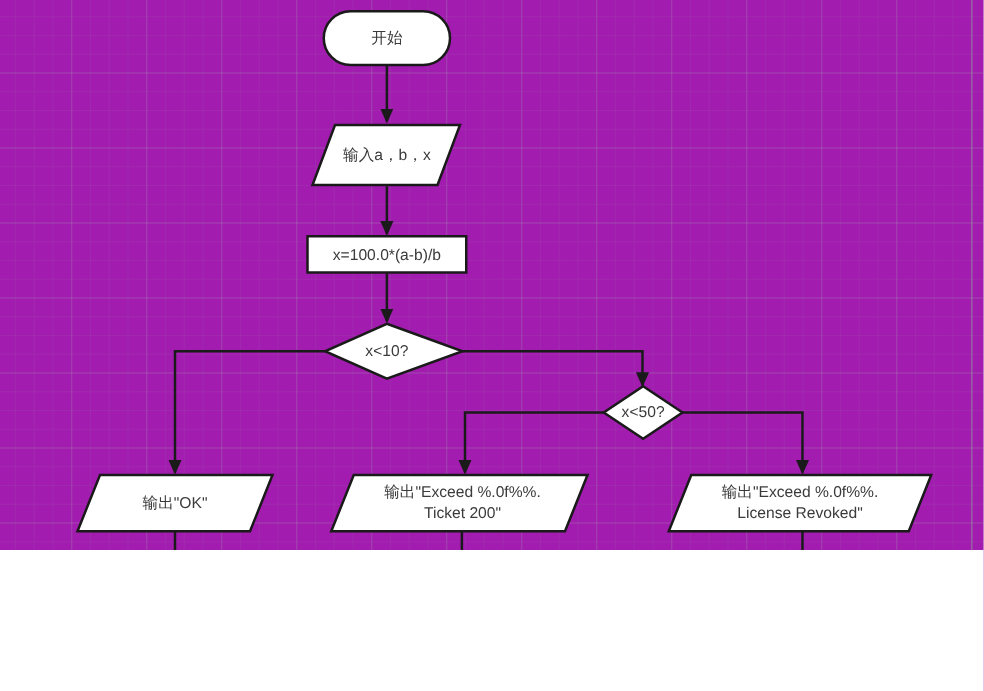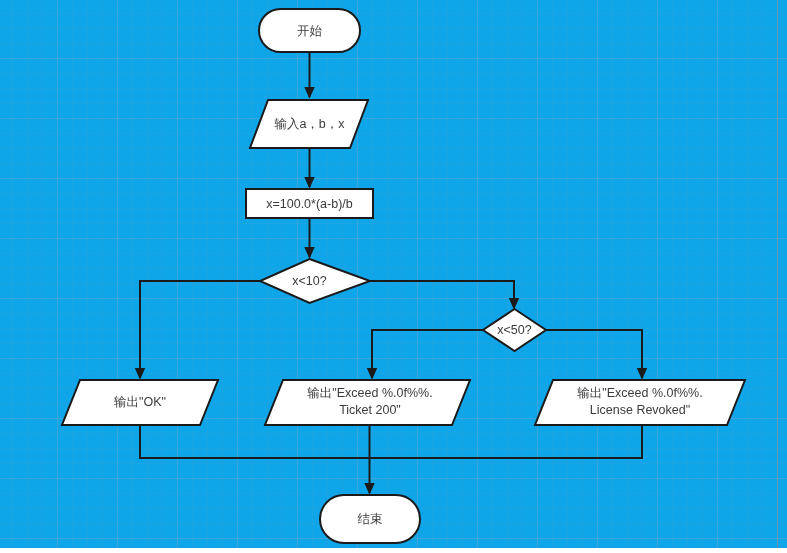--- a/index.html
+++ b/index.html
@@ -3,22 +3,22 @@
 <meta charset="utf-8">
 <style>
   html, body {
     margin: 0;
     padding: 0;
     background: #ffffff;
   }
   #canvas {
     position: relative;
     width: 787px;
-    height: 548px;
-    background-color: #0ea5e9;
+    height: 440px;
+    background-color: #a21caf;
     overflow: hidden;
     font-family: "Liberation Sans", sans-serif;
   }
   
   #grid-layer {
     position: absolute;
     inset: 0;
     background-image:
       linear-gradient(to right, rgba(170,170,180,0.22) 1px, transparent 1px),
       linear-gradient(to bottom, rgba(170,170,180,0.22) 1px, transparent 1px),

